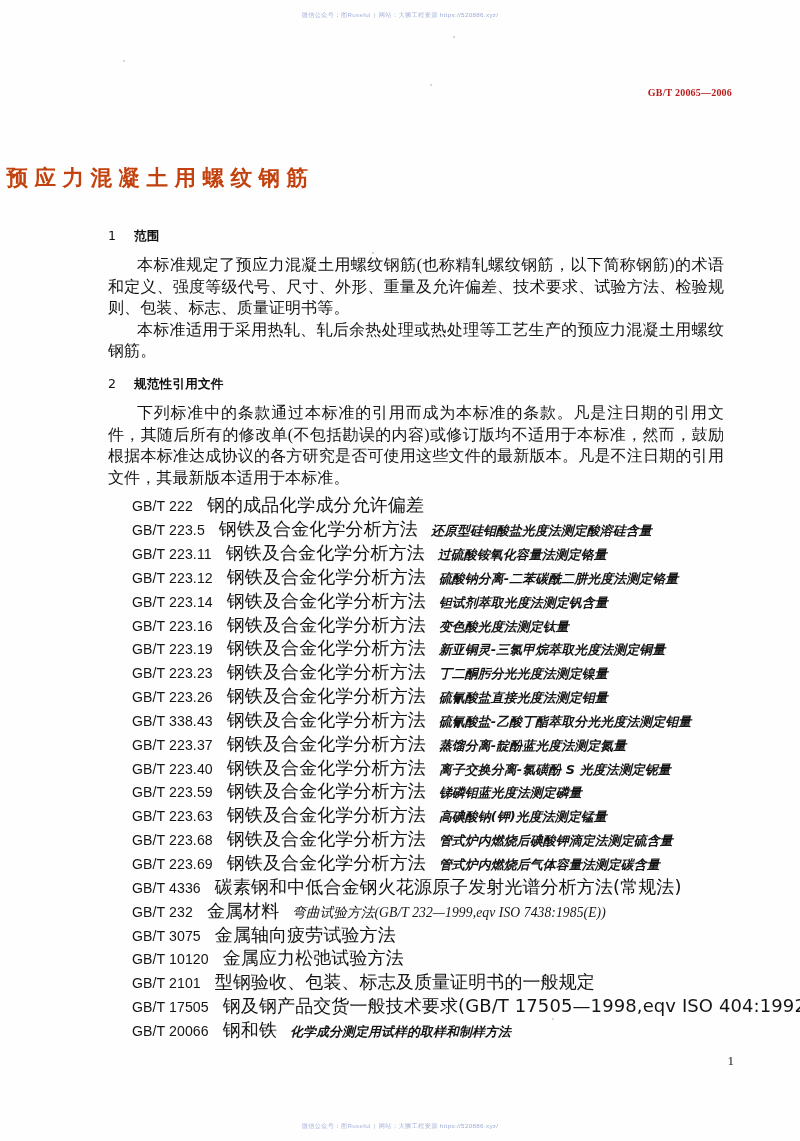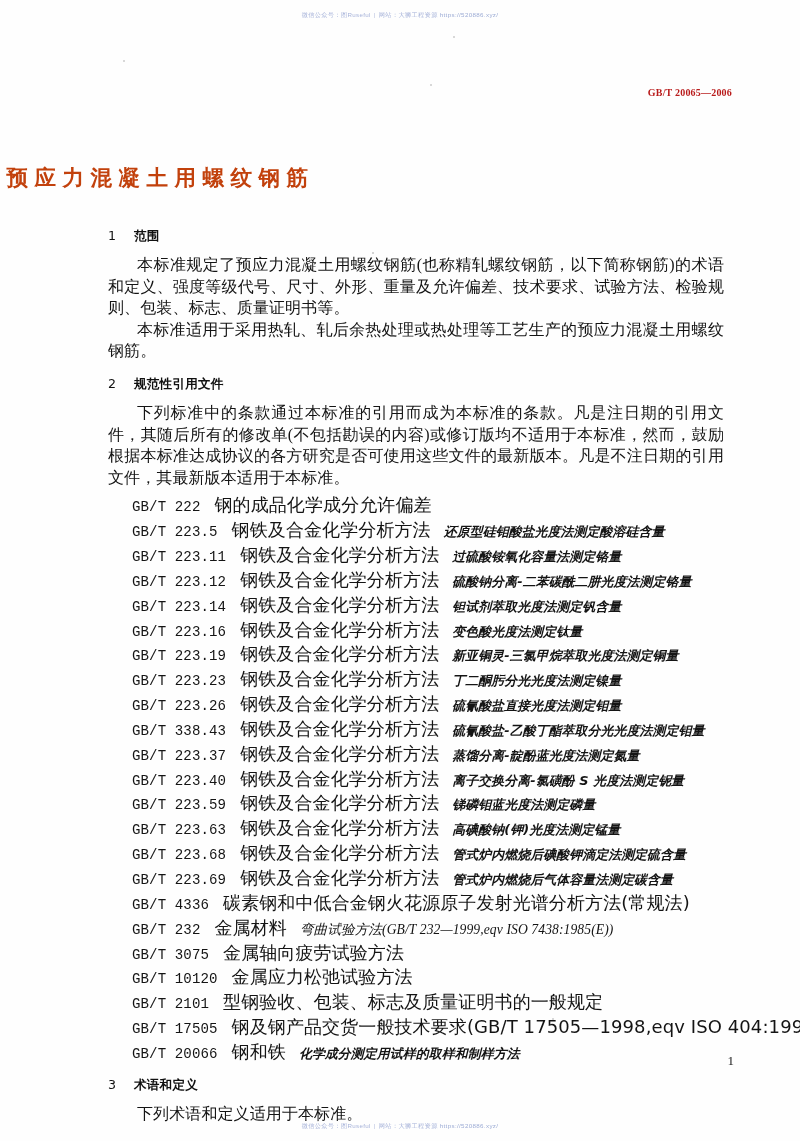--- a/index.html
+++ b/index.html
@@ -115,21 +115,21 @@
     padding: 0;
   }
   #ref-list li {
     font-size: 14.1px;
     line-height: 21.85px;
     padding-left: 24px;
     white-space: nowrap;
     color: #141414;
   }
   .ref-code {
-    font-family: Liberation Mono, monospace;
+    font-family: Liberation Sans, sans-serif;
     letter-spacing: 0.1px;
   }
   .ref-sp1 { display: inline-block; width: 14px; }
   .ref-title {
     font-family: "DejaVu Sans", "Liberation Sans", sans-serif;
     font-weight: normal;
     font-size: 18px;
     letter-spacing: 0.1px;
   }
   .ref-sp2 { display: inline-block; width: 13px; }
@@ -216,26 +216,20 @@
         <li><span class="ref-code">GB/T 3075</span><span class="ref-sp1"></span><span class="ref-title">金属轴向疲劳试验方法</span></li>
         <li><span class="ref-code">GB/T 10120</span><span class="ref-sp1"></span><span class="ref-title">金属应力松弛试验方法</span></li>
         <li><span class="ref-code">GB/T 2101</span><span class="ref-sp1"></span><span class="ref-title">型钢验收、包装、标志及质量证明书的一般规定</span></li>
         <li><span class="ref-code">GB/T 17505</span><span class="ref-sp1"></span><span class="ref-title">钢及钢产品交货一般技术要求(GB/T 17505—1998,eqv ISO 404:1992(E))</span></li>
         <li><span class="ref-code">GB/T 20066</span><span class="ref-sp1"></span><span class="ref-title">钢和铁</span><span class="ref-sp2"></span><span class="ref-desc">化学成分测定用试样的取样和制样方法</span></li>
       </ul>
     </div>
 
     <div class="block-gap-3"></div>
 
-    <div>
-      <div class="section-heading">
-        <span class="sec-num">3</span><span>术语和定义</span>
-      </div>
-      <p class="para">下列术语和定义适用于本标准。</p>
-    </div>
 
   </div>
 
   <div id="page-number">1</div>
 
   <div class="watermark" id="watermark-bottom">
     <span>微信公众号：图Ruseful</span><span class="wm-sep">|</span><span>网站：大狮工程资源</span> <span class="wm-link">https://520886.xyz/</span>
   </div>
 
 </div>

